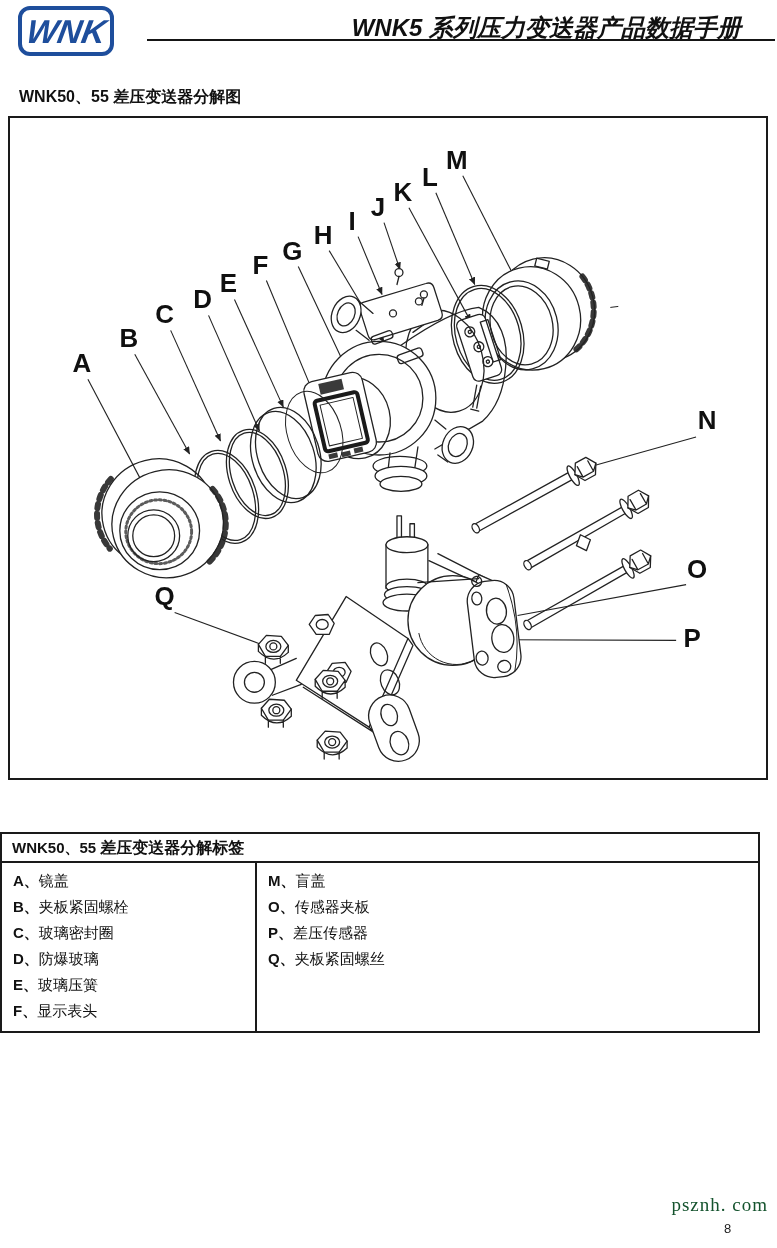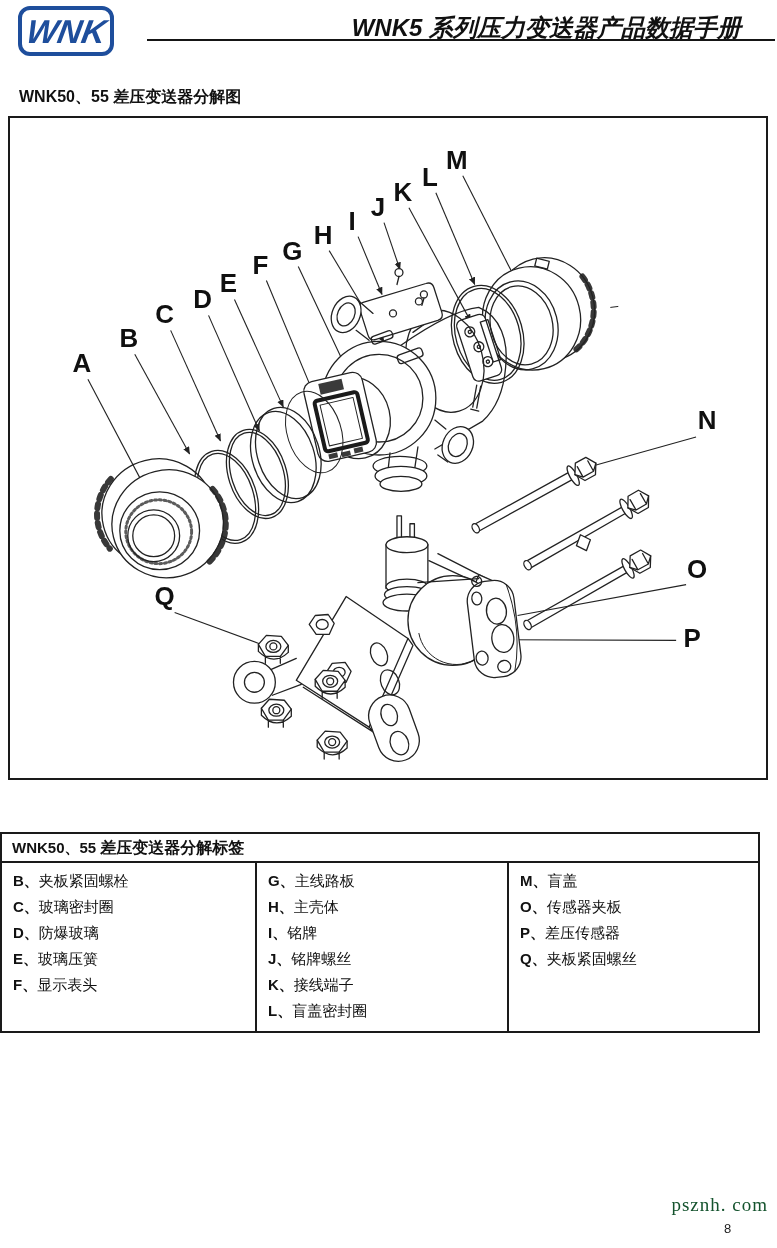--- a/index.html
+++ b/index.html
@@ -319,33 +319,26 @@
         <text class="lbl" x="684" y="531">P</text>
         <text class="lbl" x="155" y="488">Q</text>
       </g>
     </svg>
   </div>
 
   <div id="parts-table">
     <div id="tbl-head"><b>WNK50、55 </b><span class="cjk">差压变送器分解标签</span></div>
     <div id="tbl-body">
       <div class="tcol tcol-1">
+        <div class="entry"><b>A、</b><span>镜盖</span></div>
         <div class="entry"><b>B、</b><span>夹板紧固螺栓</span></div>
         <div class="entry"><b>C、</b><span>玻璃密封圈</span></div>
         <div class="entry"><b>D、</b><span>防爆玻璃</span></div>
         <div class="entry"><b>E、</b><span>玻璃压簧</span></div>
         <div class="entry"><b>F、</b><span>显示表头</span></div>
-      </div>
-      <div class="tcol tcol-2">
-        <div class="entry"><b>G、</b><span>主线路板</span></div>
-        <div class="entry"><b>H、</b><span>主壳体</span></div>
-        <div class="entry"><b>I、</b><span>铭牌</span></div>
-        <div class="entry"><b>J、</b><span>铭牌螺丝</span></div>
-        <div class="entry"><b>K、</b><span>接线端子</span></div>
-        <div class="entry"><b>L、</b><span>盲盖密封圈</span></div>
       </div>
       <div class="tcol tcol-3">
         <div class="entry"><b>M、</b><span>盲盖</span></div>
         <div class="entry"><b>O、</b><span>传感器夹板</span></div>
         <div class="entry"><b>P、</b><span>差压传感器</span></div>
         <div class="entry"><b>Q、</b><span>夹板紧固螺丝</span></div>
       </div>
     </div>
   </div>
 

